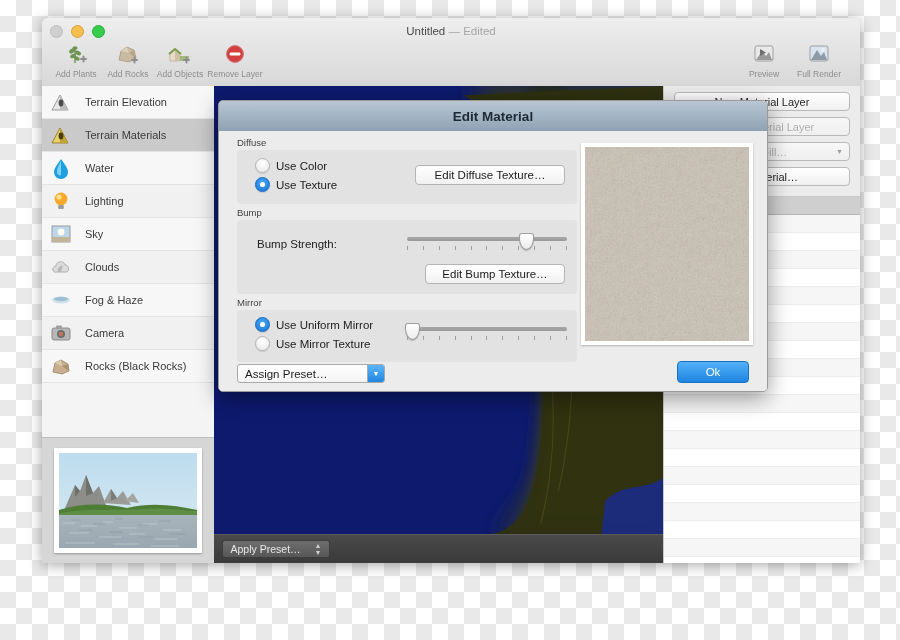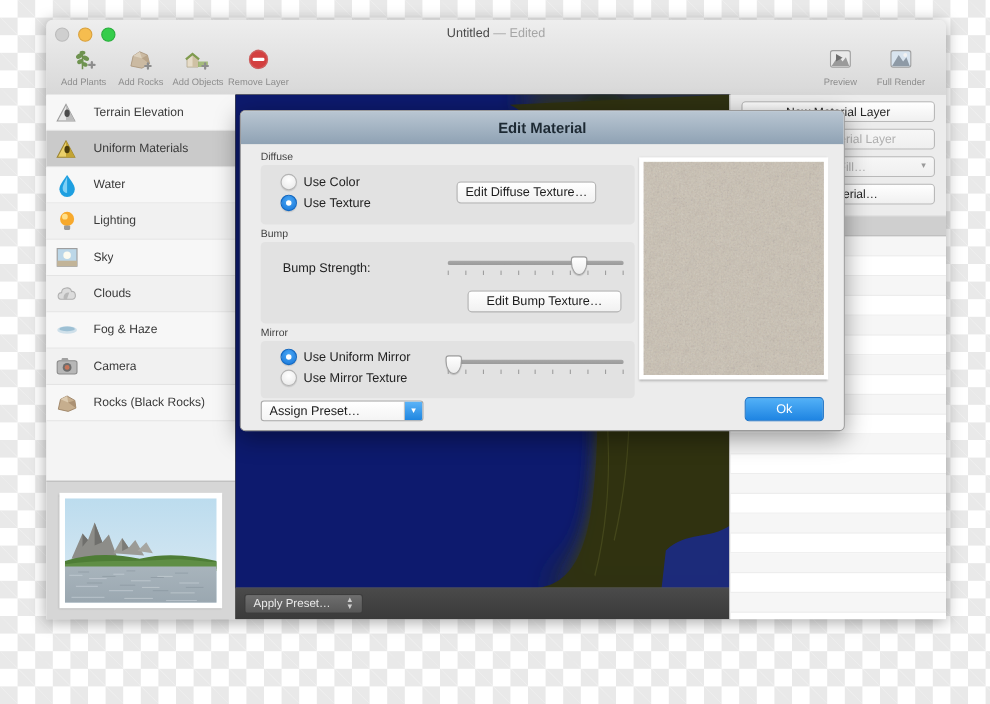--- a/index.html
+++ b/index.html
@@ -328,21 +328,21 @@
     </div>
 
     <div class="side-item selected">
       <span class="side-icon">
         <svg viewBox="0 0 26 22">
             <path d="M2 19 L10 4 L18 19 Z" fill="#e9cf6a" stroke="#9b8330"></path>
             <path d="M10 4 L18 19 L10 19 Z" fill="#c3a433"></path>
             <ellipse cx="11" cy="12" rx="2.4" ry="3.4" fill="#4a3c0c"></ellipse>
           </svg>
       </span>
-      <span class="side-label">Uniform Materials</span>
+      <span class="side-label">Terrain Materials</span>
     </div>
 
     <div class="side-item">
       <span class="side-icon">
         <svg viewBox="0 0 26 22">
             <path d="M11 2 C6 9 4 12 4 15 a7 7 0 0 0 14 0 c0-3 -2-6 -7-13 Z" fill="#1e9fe0"></path>
             <path d="M11 4 C8 10 7 12 7 14.5 a4 4 0 0 0 4 4 Z" fill="#7fd0f5"></path>
           </svg>
       </span>
       <span class="side-label">Water</span>
@@ -554,21 +554,21 @@
           <div style="position:absolute;left:18px;top:8px;">
             <div class="radio-row">
               <span class="radio"></span>
               <span class="radio-label">Use Color</span>
             </div>
             <div class="radio-row">
               <span class="radio on"></span>
               <span class="radio-label">Use Texture</span>
             </div>
           </div>
-          <div class="wbtn" style="position:absolute;left:178px;top:15px;width:127px;">
+          <div class="wbtn" style="position:absolute;left:178px;top:15px;width:150px;">
             <span>Edit Diffuse Texture…</span>
           </div>
         </div>
       </div>
 
       <div class="group" style="left:18px;top:166px;width:340px;">
         <div class="group-label">Mirror</div>
         <div class="group-box" style="height:52px;position:relative;">
           <div style="position:absolute;left:18px;top:7px;">
             <div class="radio-row">

